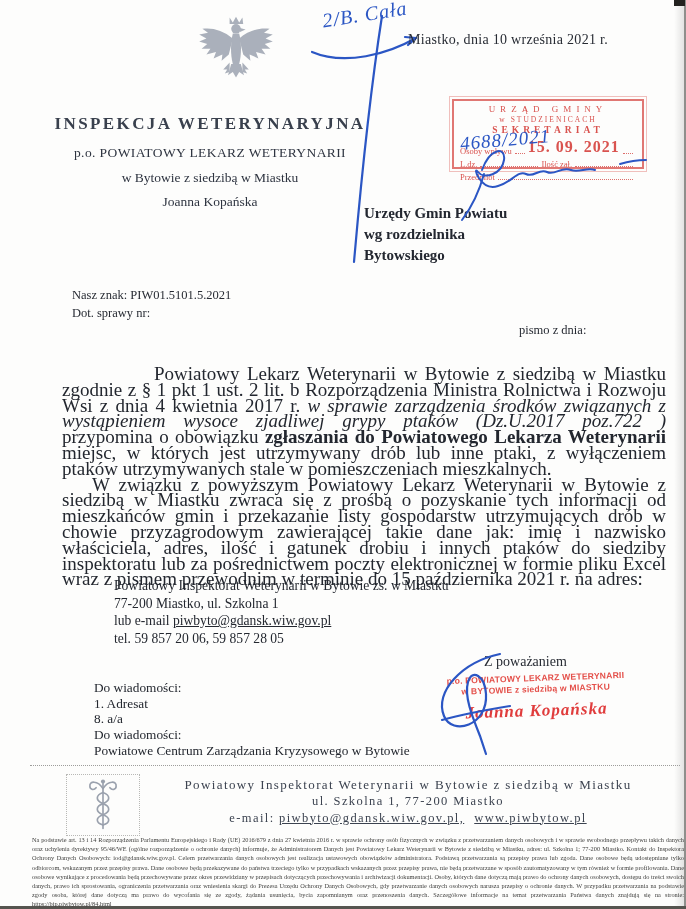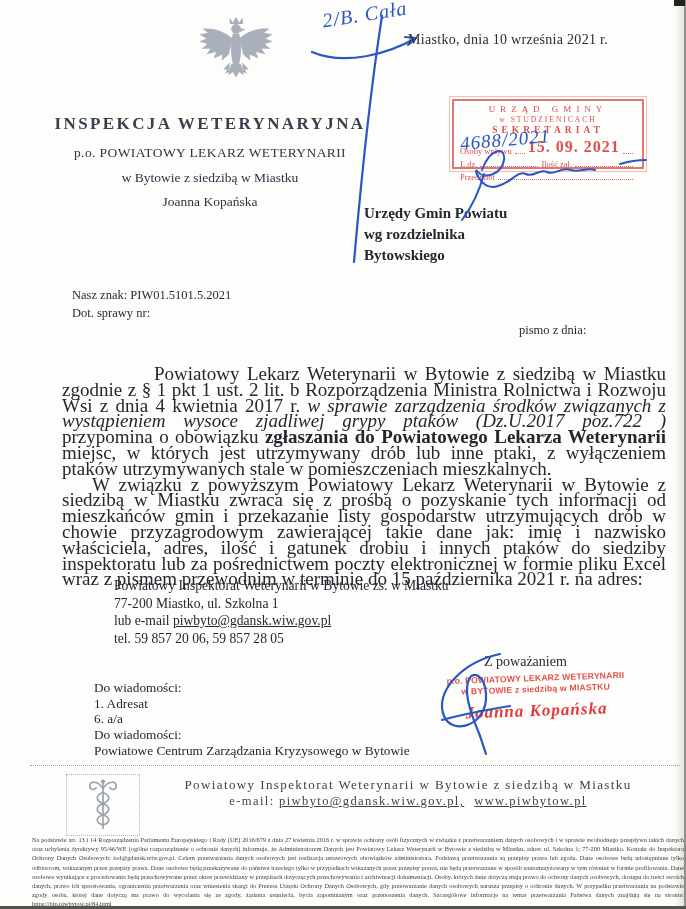--- a/index.html
+++ b/index.html
@@ -198,38 +198,39 @@
   <svg class="abs sig2-svg" viewBox="0 0 130 112">
     <g stroke="#2b56c4" stroke-width="2.2" fill="none" stroke-linecap="round">
       <path d="M80,6 C42,14 14,44 24,68 C32,88 68,78 66,46 C65,28 52,20 48,34 C44,48 52,68 60,88 L66,106"></path>
       <path d="M22,72 C44,66 66,62 90,58"></path>
     </g>
   </svg>
 
   <div class="abs cc">
     <div>Do wiadomości:</div>
     <div>1. Adresat</div>
-    <div>6. a/a</div>
+    <div>8. a/a</div>
     <div>Do wiadomości:</div>
     <div>Powiatowe Centrum Zarządzania Kryzysowego w Bytowie</div>
   </div>
 
   <div class="abs sep"></div>
   <div class="abs cadu-box">
     <svg width="46" height="58" viewBox="0 0 60 84">
       <g stroke="#9aa1ad" stroke-width="2.4" fill="none" stroke-linecap="round">
         <circle cx="30" cy="8" r="3" fill="#9aa1ad" stroke="none"></circle>
         <path d="M30,11 L30,76"></path>
         <path d="M30,18 C22,6 10,7 11,15 C11,20 17,21 20,17"></path>
         <path d="M30,18 C38,6 50,7 49,15 C49,20 43,21 40,17"></path>
         <path d="M30,24 C19,28 19,36 30,40 C41,44 41,52 30,56 C19,60 19,68 30,71"></path>
         <path d="M30,24 C41,28 41,36 30,40 C19,44 19,52 30,56 C41,60 41,68 30,71"></path>
       </g>
     </svg>
   </div>
   <div class="abs footer-text">
     <div class="f1">Powiatowy Inspektorat Weterynarii w Bytowie z siedzibą w Miastku</div>
+    <div class="f2">ul. Szkolna 1, 77-200 Miastko</div>
     <div class="f4"><span>e-mail: </span><span class="u">piwbyto@gdansk.wiw.gov.pl,</span><span class="gap"></span><span class="u">www.piwbytow.pl</span></div>
   </div>
 
   <div class="abs legal">Na podstawie art. 13 i 14 Rozporządzenia Parlamentu Europejskiego i Rady (UE) 2016/679 z dnia 27 kwietnia 2016 r. w sprawie ochrony osób fizycznych w związku z przetwarzaniem danych osobowych i w sprawie swobodnego przepływu takich danych oraz uchylenia dyrektywy 95/46/WE (ogólne rozporządzenie o ochronie danych) informuje, że Administratorem Danych jest Powiatowy Lekarz Weterynarii w Bytowie z siedzibą w Miastku, adres: ul. Szkolna 1; 77-200 Miastko. Kontakt do Inspektora Ochrony Danych Osobowych: iod@gdansk.wiw.gov.pl. Celem przetwarzania danych osobowych jest realizacja ustawowych obowiązków administratora. Podstawą przetwarzania są przepisy prawa lub zgoda. Dane osobowe będą udostępniane tylko odbiorcom, wskazanym przez przepisy prawa. Dane osobowe będą przekazywane do państwa trzeciego tylko w przypadkach wskazanych przez przepisy prawa, nie będą przetwarzane w sposób zautomatyzowany w tym również w formie profilowania. Dane osobowe wynikające z procedowania będą przechowywane przez okres przewidziany w przepisach dotyczących przechowywania i archiwizacji dokumentacji. Osoby, których dane dotyczą mają prawo do ochrony danych osobowych, dostępu do treści swoich danych, prawo ich sprostowania, ograniczenia przetwarzania oraz  wniesienia skargi do Prezesa Urzędu Ochrony Danych Osobowych, gdy przetwarzanie danych osobowych narusza przepisy o ochronie danych. W przypadku przetwarzania na podstawie zgody osoba, której dane dotyczą ma prawo do wycofania się ze zgody, żądania usunięcia, bycia zapomnianym oraz przenoszenia danych. Szczegółowe informacje na temat przetwarzania Państwa danych znajdują się na stronie: https://bip.piwbytow.pl/84.html</div>
 
 </div>
 
 </body></html>

